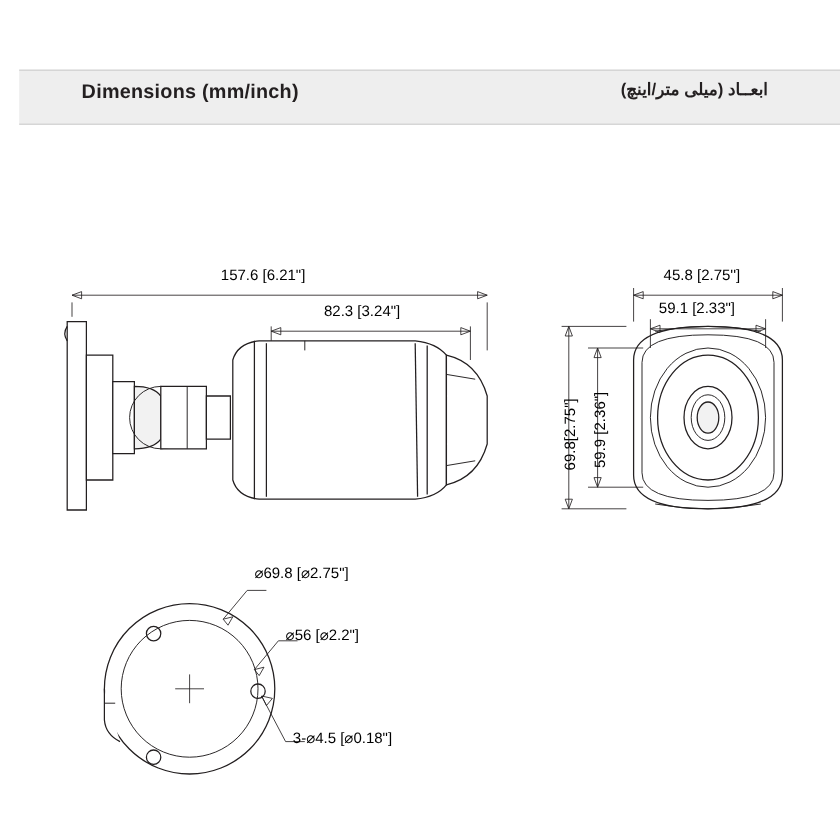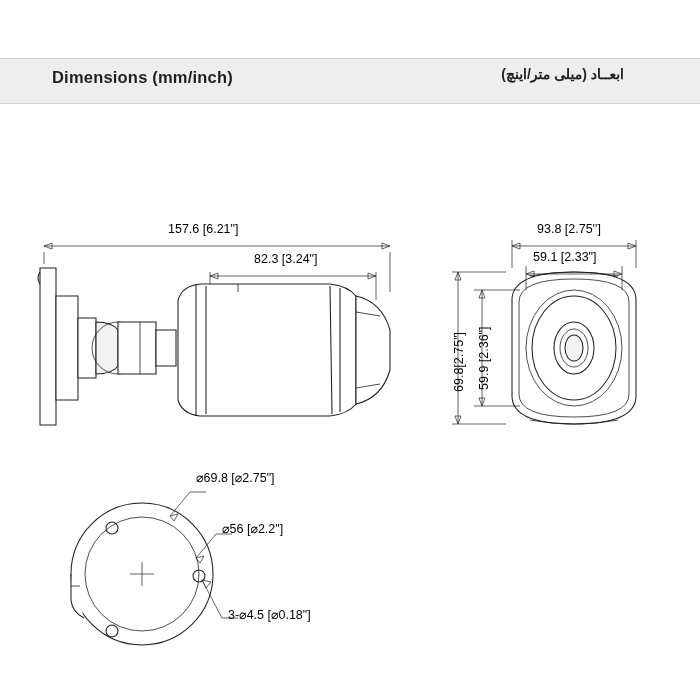--- a/index.html
+++ b/index.html
@@ -10,21 +10,21 @@
   body {
     width: 700px;
     height: 700px;
     font-family: "Liberation Sans", sans-serif;
     color: #000000;
     overflow: hidden;
     position: relative;
   }
   .page {
     position: absolute;
-    left: 0; top: 0;
+    left: 16px; top: 0;
     width: 672px;
     height: 700px;
   }
 
   
   .header-band {
     position: absolute;
     left: 0;
     top: 58px;
     width: 700px;
@@ -210,21 +210,21 @@
 
       <path class="ext" d="M222,618 L238,618"></path>
       <path class="ext" d="M222,618 L202,580"></path>
       <path class="ext" d="M202,580 L206,588 L211,582 Z" fill="#231f20"></path>
     </g>
   </svg>
 
   <div class="dim" style="left:168px; top:222px;">157.6 [6.21"]</div>
   <div class="dim" style="left:254px; top:252px;">82.3 [3.24"]</div>
 
-  <div class="dim" style="left:537px; top:222px;">93.8 [2.75'']</div>
+  <div class="dim" style="left:537px; top:222px;">45.8 [2.75'']</div>
   <div class="dim" style="left:533px; top:250px;">59.1 [2.33"]</div>
 
   <div class="vert" style="left:452px; top:392px;">69.8[2.75"]</div>
   <div class="vert" style="left:477px; top:390px;">59.9 [2.36"]</div>
 
   <div class="dim" style="left:196px; top:470px;">⌀69.8 [⌀2.75"]</div>
   <div class="dim" style="left:222px; top:521px;">⌀56 [⌀2.2"]</div>
   <div class="dim" style="left:228px; top:607px;">3-⌀4.5 [⌀0.18"]</div>
 
 </div>

